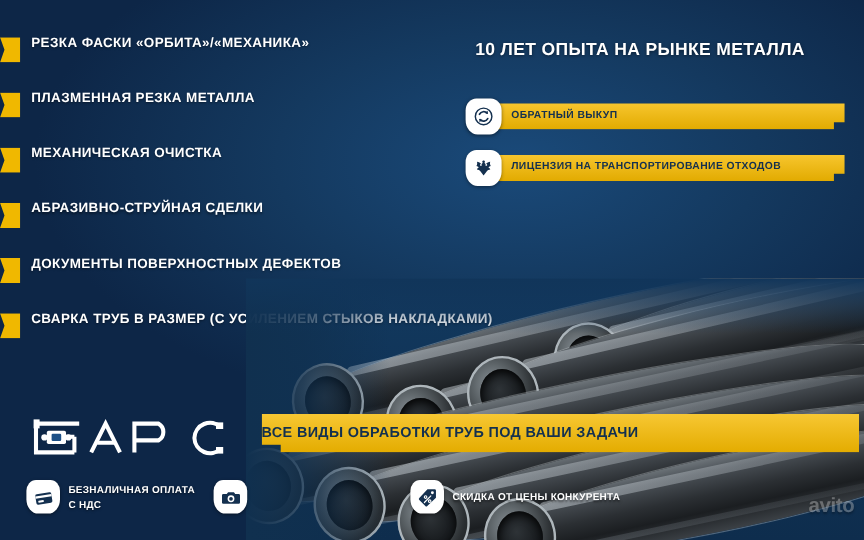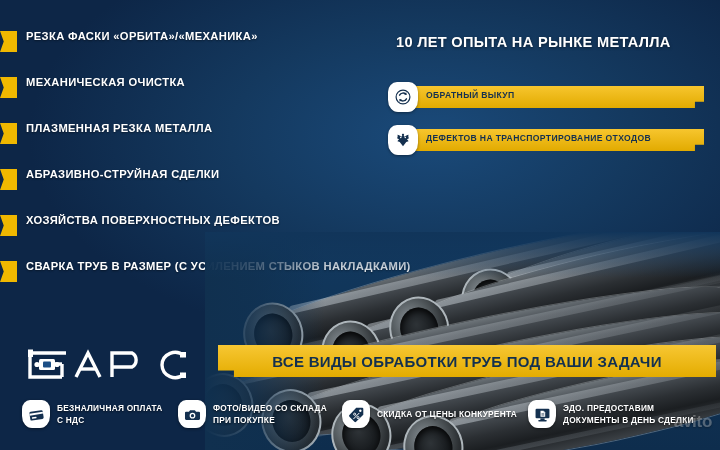--- a/index.html
+++ b/index.html
@@ -97,22 +97,22 @@
   
   .banner{position:absolute;left:218px;top:345px;width:498px;height:32px;z-index:30;}
   .banner-bg{
     position:absolute;inset:0;background:#f5b900;
     clip-path:polygon(0 0,100% 0,100% 100%,3.2% 100%,3.2% 80%,0 80%);
   }
   .banner-bg::after{
     content:"";position:absolute;inset:0;background:linear-gradient(180deg,rgba(255,255,255,.2),rgba(0,0,0,.07));
   }
   .banner-text{
-    position:absolute;left:0;right:0;top:8px;text-align:center;color:#13304f;
-    font-size:15px;font-weight:bold;letter-spacing:.3px;
+    position:absolute;left:0;right:0;top:8px;text-align:left;color:#13304f;
+    font-size:12px;font-weight:bold;letter-spacing:.3px;
   }
 
   
   .features{position:absolute;left:0;top:396px;width:720px;height:54px;z-index:30;}
   .feat{position:absolute;top:4px;display:flex;align-items:center;gap:7px;}
   .f1{left:22px;} .f2{left:178px;} .f3{left:342px;} .f4{left:528px;}
   .feat-ico{
     width:28px;height:28px;background:#ffffff;flex:0 0 28px;
     border-radius:8px 8px 10px 10px / 9px 9px 12px 12px;
     display:flex;align-items:center;justify-content:center;
@@ -179,33 +179,33 @@
     <div class="pipes-topfade"></div>
   </div>
 
   <div class="services">
     <div class="srv">
       <span class="ribbon"></span>
       <span class="srv-label">РЕЗКА ФАСКИ «ОРБИТА»/«МЕХАНИКА»</span>
     </div>
     <div class="srv">
       <span class="ribbon"></span>
+      <span class="srv-label">ПЛАЗМЕННАЯ РЕЗКА МЕТАЛЛА</span>
+    </div>
+    <div class="srv">
+      <span class="ribbon"></span>
       <span class="srv-label">МЕХАНИЧЕСКАЯ ОЧИСТКА</span>
     </div>
     <div class="srv">
       <span class="ribbon"></span>
-      <span class="srv-label">ПЛАЗМЕННАЯ РЕЗКА МЕТАЛЛА</span>
-    </div>
-    <div class="srv">
-      <span class="ribbon"></span>
       <span class="srv-label">АБРАЗИВНО-СТРУЙНАЯ СДЕЛКИ</span>
     </div>
     <div class="srv">
       <span class="ribbon"></span>
-      <span class="srv-label">ХОЗЯЙСТВА ПОВЕРХНОСТНЫХ ДЕФЕКТОВ</span>
+      <span class="srv-label">ДОКУМЕНТЫ ПОВЕРХНОСТНЫХ ДЕФЕКТОВ</span>
     </div>
     <div class="srv">
       <span class="ribbon"></span>
       <span class="srv-label">СВАРКА ТРУБ В РАЗМЕР (С УСИЛЕНИЕМ СТЫКОВ НАКЛАДКАМИ)</span>
     </div>
   </div>
 
   <div class="headline">10 ЛЕТ ОПЫТА НА РЫНКЕ МЕТАЛЛА</div>
 
   <div class="badges">
@@ -226,21 +226,21 @@
 
     <div class="badge">
       <span class="badge-bar"></span>
       <span class="badge-ico">
         <svg width="18" height="18" viewBox="0 0 24 24">
           <path d="M12 3.6 c-.9 0-1.5.7-1.5 1.5 0 .5.2.9.6 1.2 L9.6 7.8 C8.4 6.3 6.6 5.3 4.6 5.1 c.6 1.6.3 3.3-.6 4.6 1.1.2 2 .8 2.7 1.6 -1 .5-1.8 1.4-2.1 2.5 1.5.1 2.9.8 3.8 1.9 L12 20.4 l3.6-4.7 c.9-1.1 2.3-1.8 3.8-1.9 -.3-1.1-1.1-2-2.1-2.5 .7-.8 1.6-1.4 2.7-1.6 -.9-1.3-1.2-3-.6-4.6 -2 .2-3.8 1.2-5 2.7 l-1.5-1.5 c.4-.3.6-.7.6-1.2 0-.8-.6-1.5-1.5-1.5z" fill="#14304f"></path>
           <circle cx="9" cy="8.6" r="1" fill="#ffffff"></circle>
           <circle cx="15" cy="8.6" r="1" fill="#ffffff"></circle>
         </svg>
       </span>
-      <span class="badge-text">ДЕФЕКТОВ НА ТРАНСПОРТИРОВАНИЕ ОТХОДОВ</span>
+      <span class="badge-text">ЛИЦЕНЗИЯ НА ТРАНСПОРТИРОВАНИЕ ОТХОДОВ</span>
     </div>
 
   </div>
 
   <div class="logo">
     <svg width="172" height="44" viewBox="0 0 172 44">
       <g fill="none" stroke="#ffffff" stroke-width="3.4">
 
         <path d="M8 10 H44"></path>
         <path d="M8 10 V34 H40"></path>
@@ -289,55 +289,35 @@
       </span>
     </div>
 
     <div class="feat f2">
       <span class="feat-ico">
         <svg width="17" height="17" viewBox="0 0 24 24">
           <path d="M3 8 h4 l1.6-2 h6.8 L17 8 h4 a1.6 1.6 0 0 1 1.6 1.6 v8.4 a1.6 1.6 0 0 1-1.6 1.6 H3 a1.6 1.6 0 0 1-1.6-1.6 V9.6 A1.6 1.6 0 0 1 3 8z" fill="#14304f"></path>
           <circle cx="12" cy="13.6" r="4" fill="#ffffff"></circle>
           <circle cx="12" cy="13.6" r="2.2" fill="#14304f"></circle>
         </svg>
-      </span>
-      <span class="feat-txt">
-        <span>ФОТО/ВИДЕО СО СКЛАДА</span><br>
-        <span>ПРИ ПОКУПКЕ</span>
       </span>
     </div>
 
     <div class="feat f3">
       <span class="feat-ico">
         <svg width="17" height="17" viewBox="0 0 24 24">
           <path d="M11.6 2.4 H20 a1.6 1.6 0 0 1 1.6 1.6 v8.4 L11.4 22.2 a1.6 1.6 0 0 1-2.3 0 L2 15.1 a1.6 1.6 0 0 1 0-2.3z" fill="#14304f"></path>
           <circle cx="17.4" cy="6.6" r="1.7" fill="#ffffff"></circle>
           <circle cx="9.4" cy="11.6" r="1.5" fill="none" stroke="#ffffff" stroke-width="1.3"></circle>
           <circle cx="14.2" cy="16.4" r="1.5" fill="none" stroke="#ffffff" stroke-width="1.3"></circle>
           <path d="M8 18 L15.6 10.2" stroke="#ffffff" stroke-width="1.4" stroke-linecap="round"></path>
         </svg>
       </span>
       <span class="feat-txt">
         <span>СКИДКА ОТ ЦЕНЫ КОНКУРЕНТА</span>
       </span>
     </div>
 
-    <div class="feat f4">
-      <span class="feat-ico">
-        <svg width="17" height="17" viewBox="0 0 24 24">
-          <rect x="2.2" y="4" width="19.6" height="13.4" rx="1.6" fill="#14304f"></rect>
-          <rect x="9" y="17.4" width="6" height="2.4" fill="#14304f"></rect>
-          <rect x="6" y="19.8" width="12" height="2" rx="1" fill="#14304f"></rect>
-          <path d="M9.2 6.6 h4.2 l2.4 2.4 v6 H9.2z" fill="#ffffff"></path>
-          <path d="M13.4 6.6 v2.4 h2.4z" fill="#b9c6d4"></path>
-          <path d="M10.5 11 h4 M10.5 12.8 h4" stroke="#14304f" stroke-width="1"></path>
-        </svg>
-      </span>
-      <span class="feat-txt">
-        <span>ЭДО. ПРЕДОСТАВИМ</span><br>
-        <span>ДОКУМЕНТЫ В ДЕНЬ СДЕЛКИ</span>
-      </span>
-    </div>
   </div>
 
   <div class="wm">avito</div>
 
 </div>
 
 </body></html>

